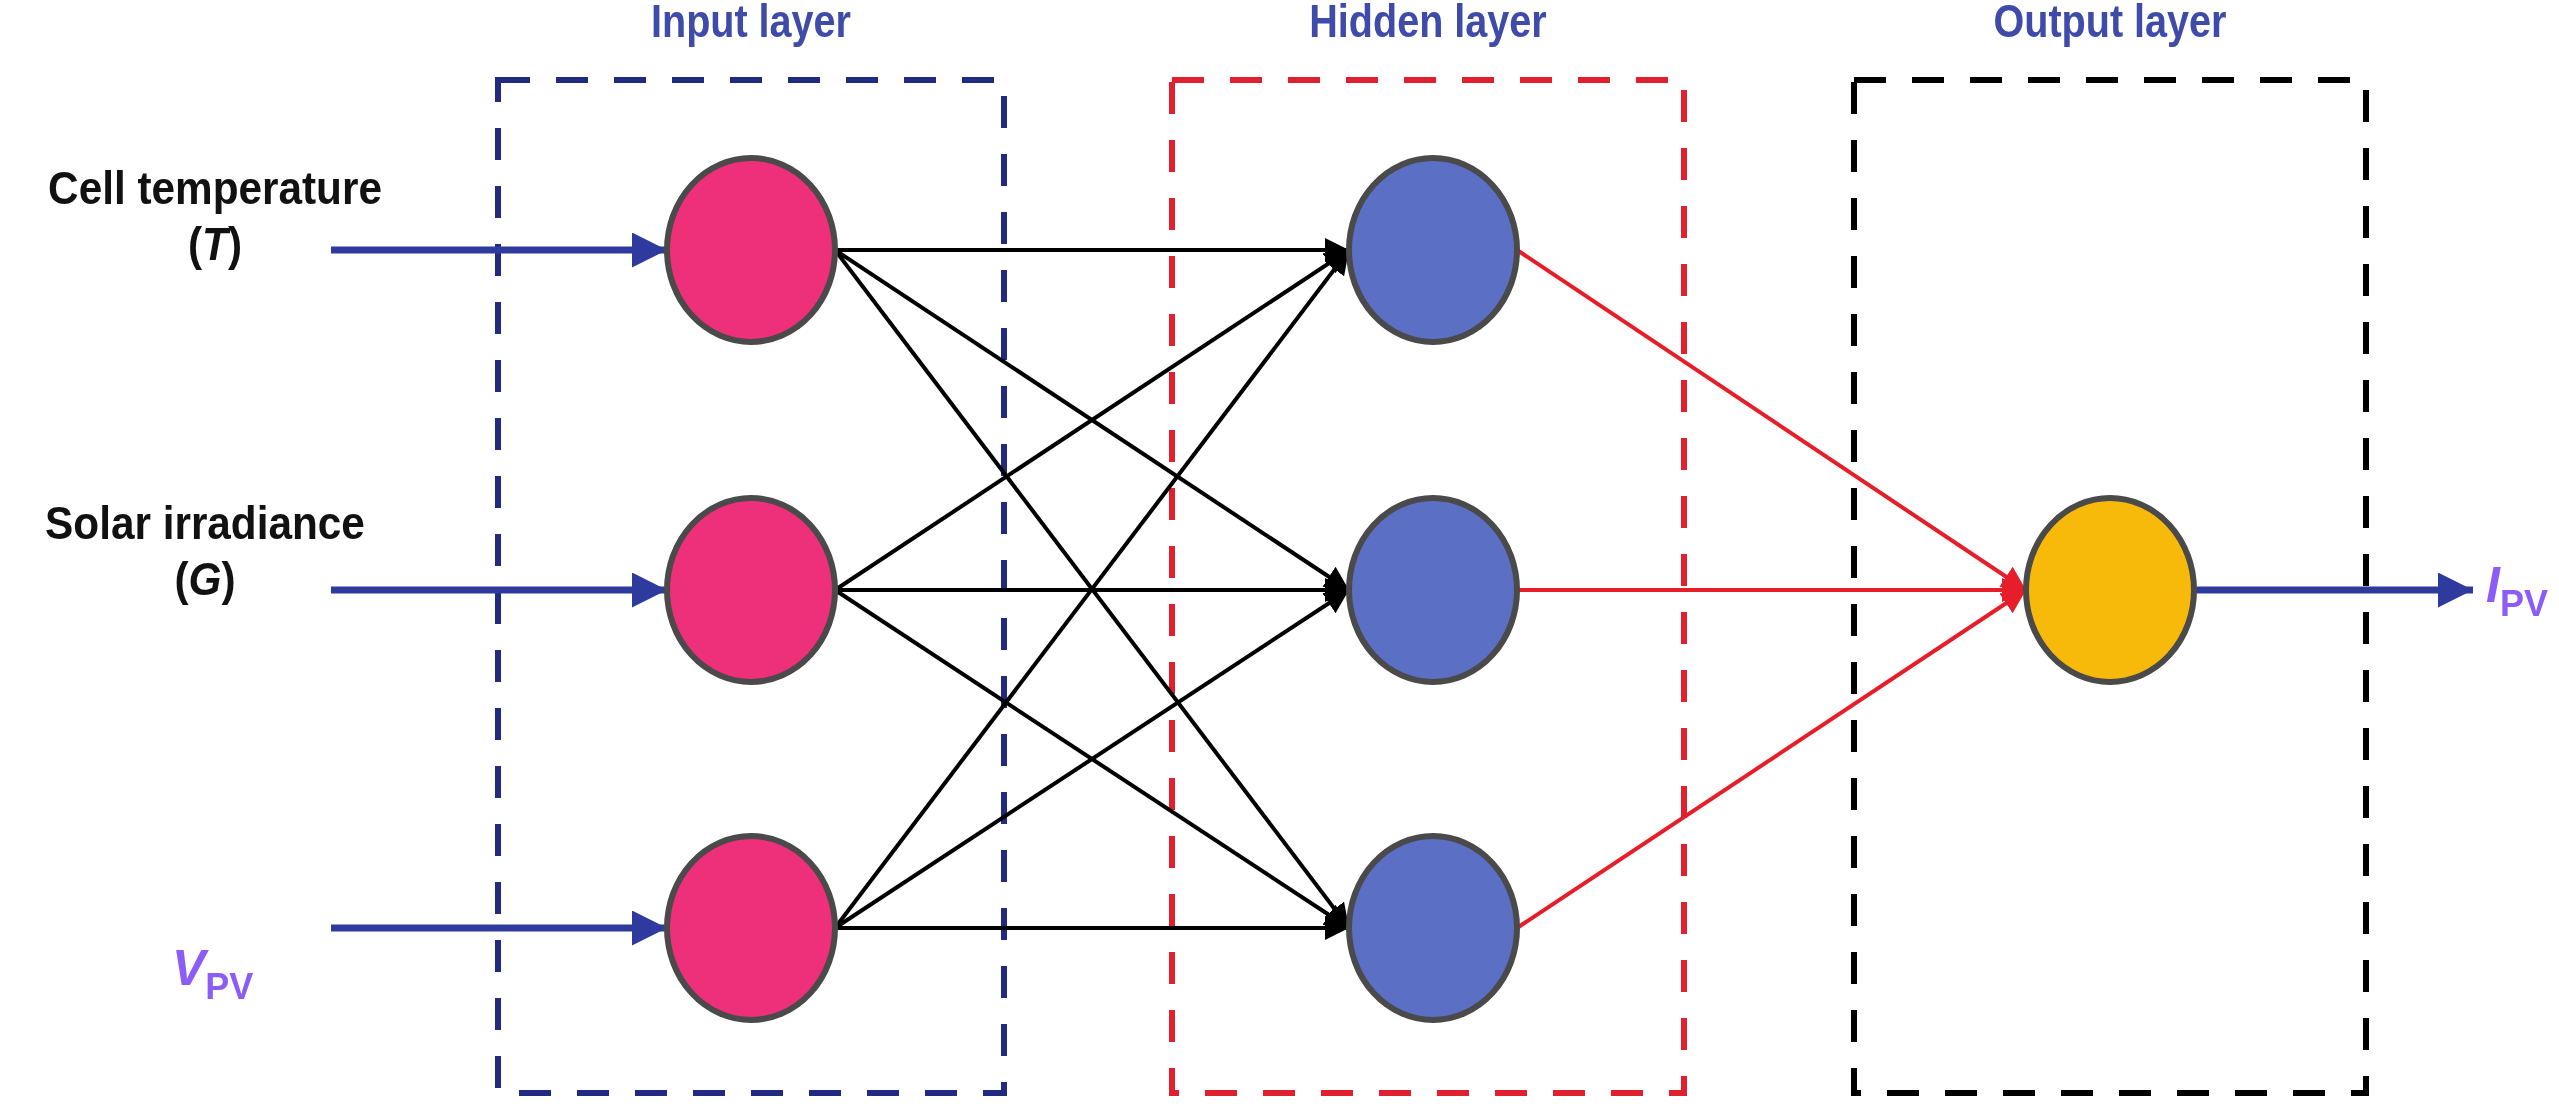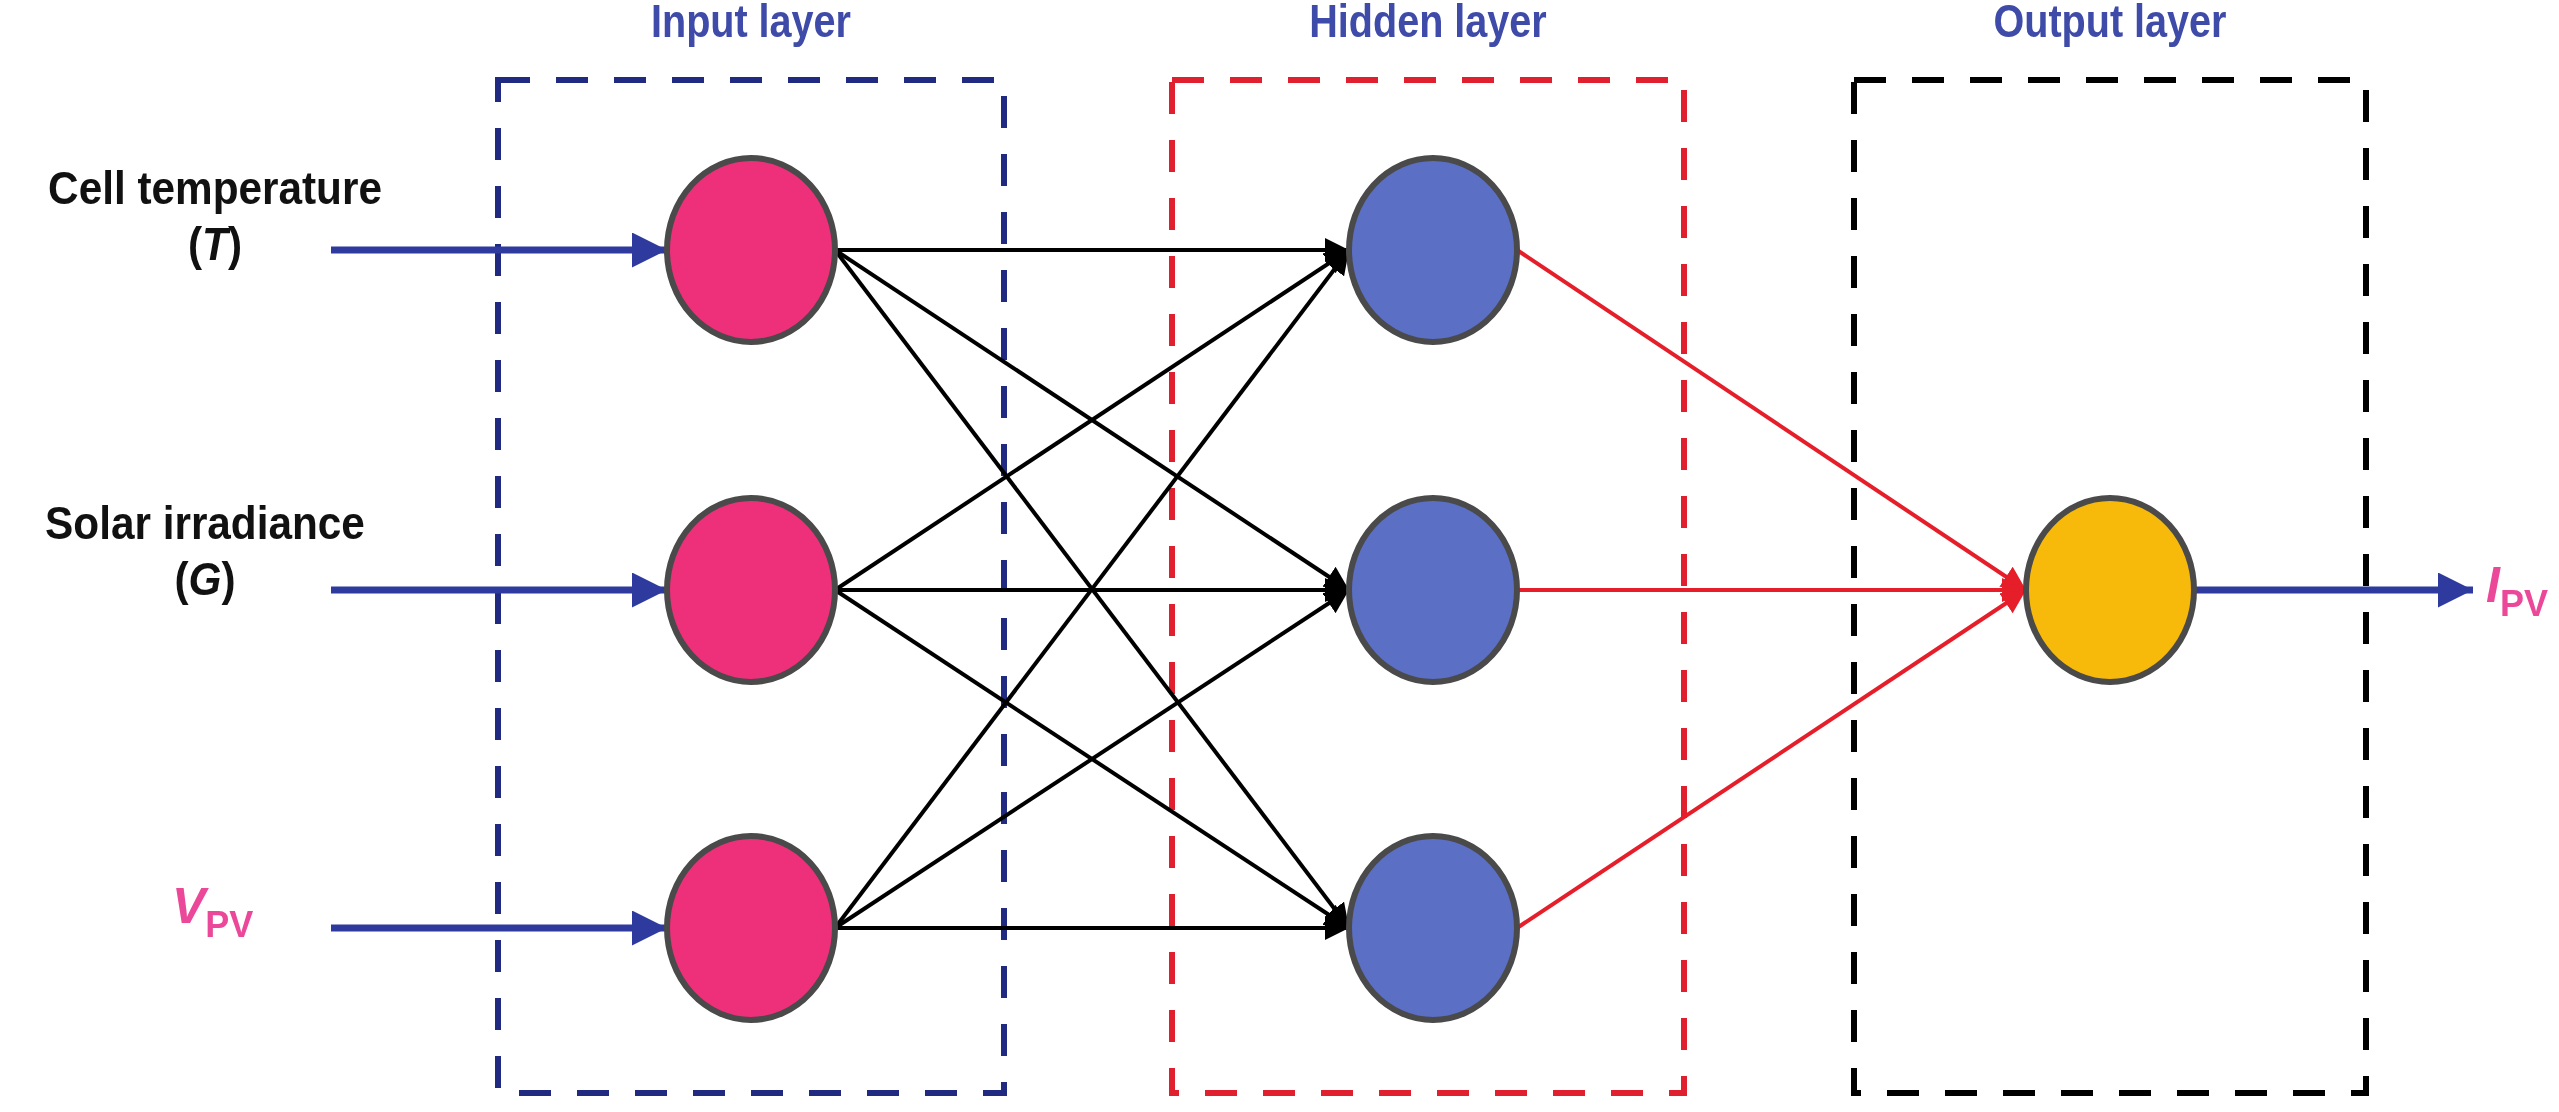--- a/index.html
+++ b/index.html
@@ -6,21 +6,21 @@
   body { width:2559px; height:1112px; position:relative; overflow:hidden;
          font-family:"Liberation Sans", sans-serif; }
   #diagram { position:absolute; left:0; top:0; width:2559px; height:1112px; }
   .layer-title { position:absolute; top:-6px; font-weight:bold; font-size:46px;
                  color:#3F4BA8; transform:scaleX(0.86); transform-origin:center top;
                  white-space:nowrap; text-align:center; }
   .in-label { position:absolute; font-weight:bold; font-size:47px; color:#111;
               text-align:center; line-height:56px; white-space:nowrap;
               transform:scaleX(0.9); transform-origin:center; }
   .in-label i { font-style:italic; }
-  .sym { font-weight:bold; font-style:italic; font-size:50px; color:#ec4899; }
+  .sym { font-weight:bold; font-style:italic; font-size:50px; color:#8b5cf6; }
   .sub { font-style:normal; font-size:36px; vertical-align:-14px; font-weight:bold; }
   .pos { position:absolute; white-space:nowrap; }
 </style>
 </head>
 <body>
 
 <svg id="diagram" xmlns="http://www.w3.org/2000/svg" width="2559" height="1112" viewBox="0 0 2559 1112">
   <defs>
     <marker id="arrow-blue" viewBox="0 0 10 10" refX="10" refY="5" markerWidth="5" markerHeight="5" orient="auto" markerUnits="strokeWidth">
       <path d="M0,0 L10,5 L0,10 z" fill="#2E3A9E"></path>
@@ -71,19 +71,19 @@
 <div class="layer-title" style="left: 1910px; width: 400px; color: rgb(63, 75, 168);">Output layer</div>
 
 <div class="in-label" style="left:-10px;top:160px;width:450px;">
   <div>Cell temperature</div>
   <div>(<i>T</i>)</div>
 </div>
 <div class="in-label" style="left:-20px;top:495px;width:450px;">
   <div>Solar irradiance</div>
   <div>(<i>G</i>)</div>
 </div>
-<div class="pos sym" style="left:172px;top:877px;">
+<div class="pos sym" style="left:172px;top:939px;">
   <span>V</span><span class="sub">PV</span>
 </div>
 
 <div class="pos sym" style="left:2486px;top:556px;">
   <span>I</span><span class="sub">PV</span>
 </div>
 
 </body></html>

